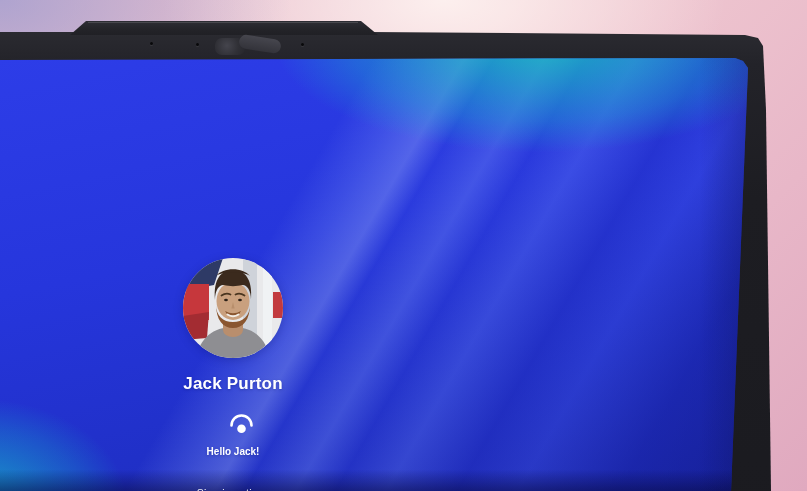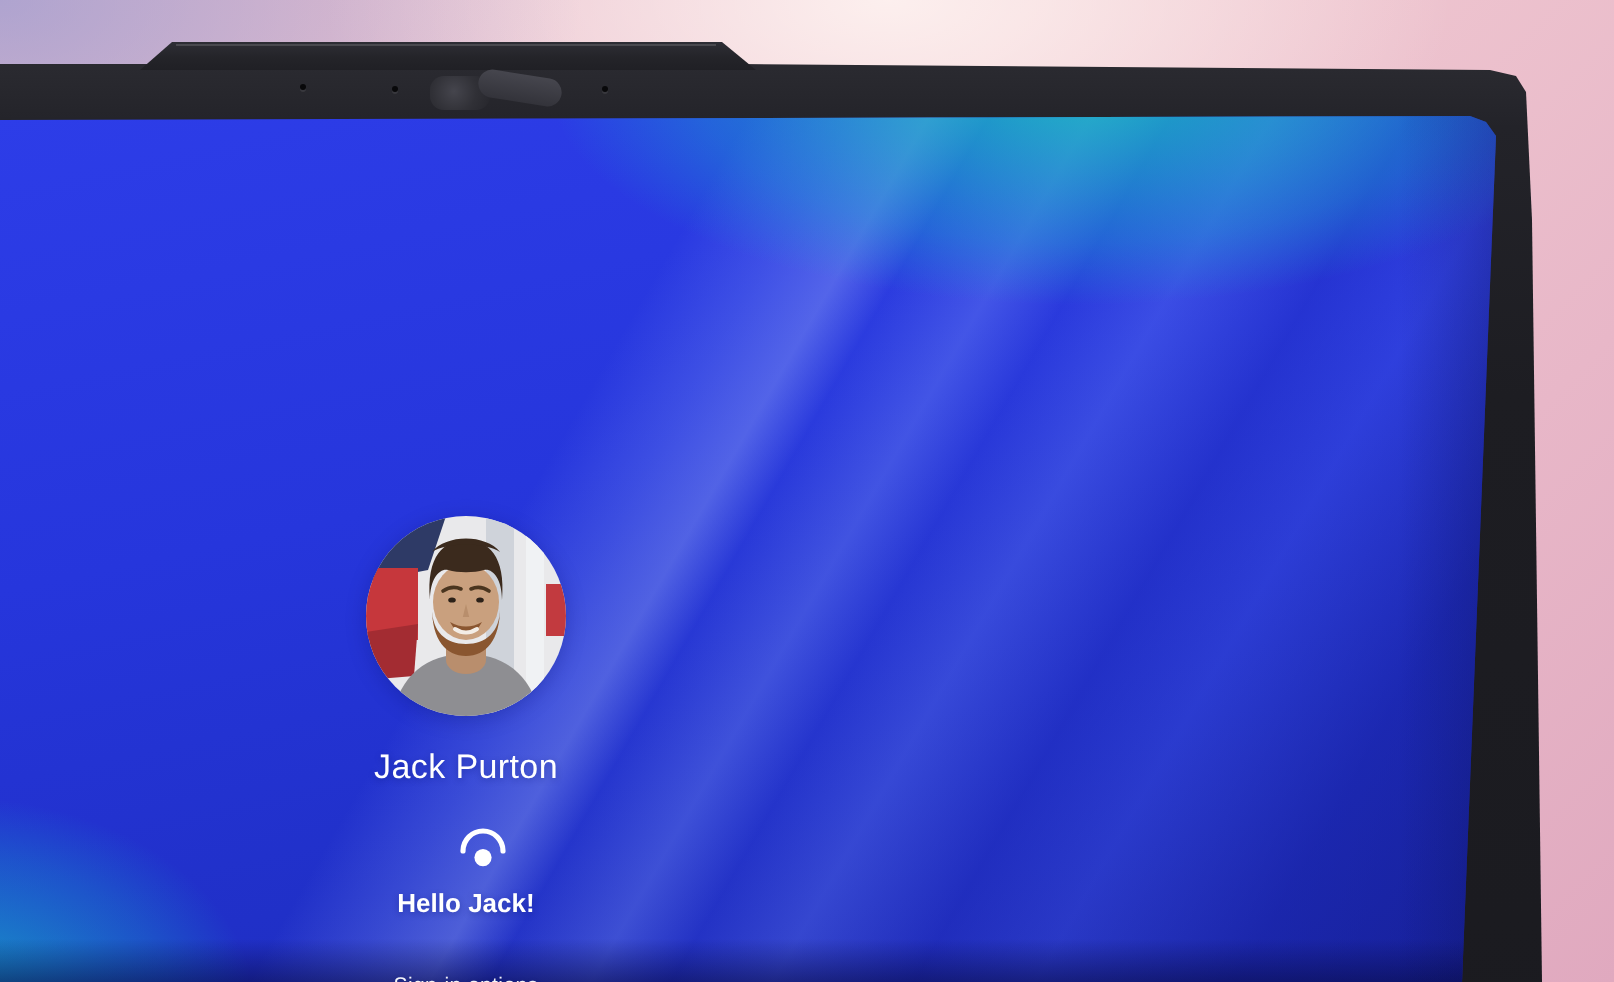--- a/index.html
+++ b/index.html
@@ -60,23 +60,23 @@
   
   .login{
     left:133px;top:200px;width:200px;
     display:flex;flex-direction:column;align-items:center;
     color:#fff;text-shadow:0 1px 3px rgba(0,20,110,0.35);
   }
   .avatar{
     width:100px;height:100px;border-radius:50%;overflow:hidden;flex:0 0 auto;
     box-shadow:0 2px 10px rgba(0,10,90,0.25);
   }
-  .user-name{margin-top:16px;font-size:17px;font-weight:400;letter-spacing:0.2px;line-height:20px;}
+  .user-name{margin-top:16px;font-size:17px;font-weight:700;letter-spacing:0.2px;line-height:20px;}
   .hello-ic{margin-top:19px;transform:translateX(8px);height:22px;}
-  .greeting{margin-top:9px;font-size:13px;font-weight:700;line-height:15px;}
+  .greeting{margin-top:9px;font-size:10px;font-weight:700;line-height:15px;}
   .signin-label{margin-top:28px;font-size:10.5px;font-weight:400;opacity:0.95;letter-spacing:0.2px;cursor:pointer;}
 </style>
 </head>
 <body>
 
 <div class="abs" style="left:0;top:0;width:807px;height:491px;"></div>
 
 <div class="abs lid"></div>
 <div class="abs notch"></div>
 <div class="abs notch-rim"></div>

